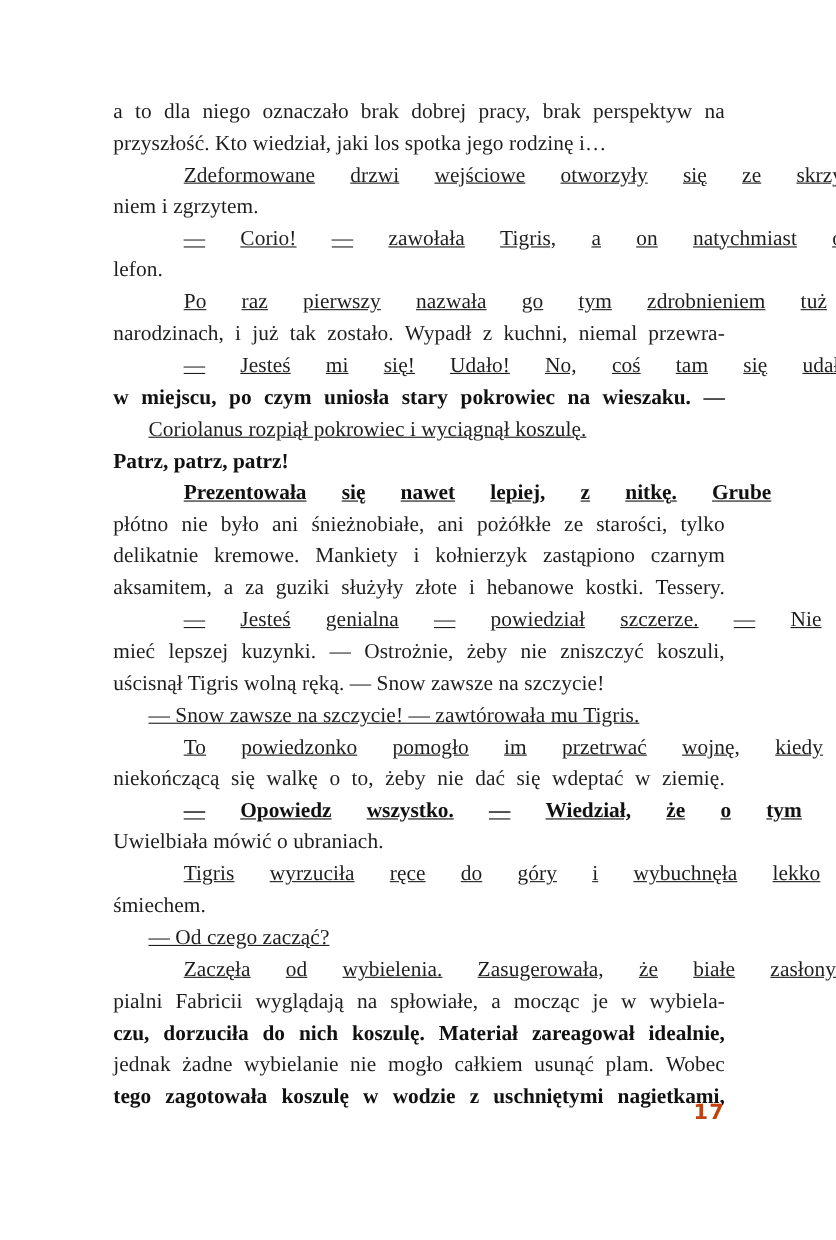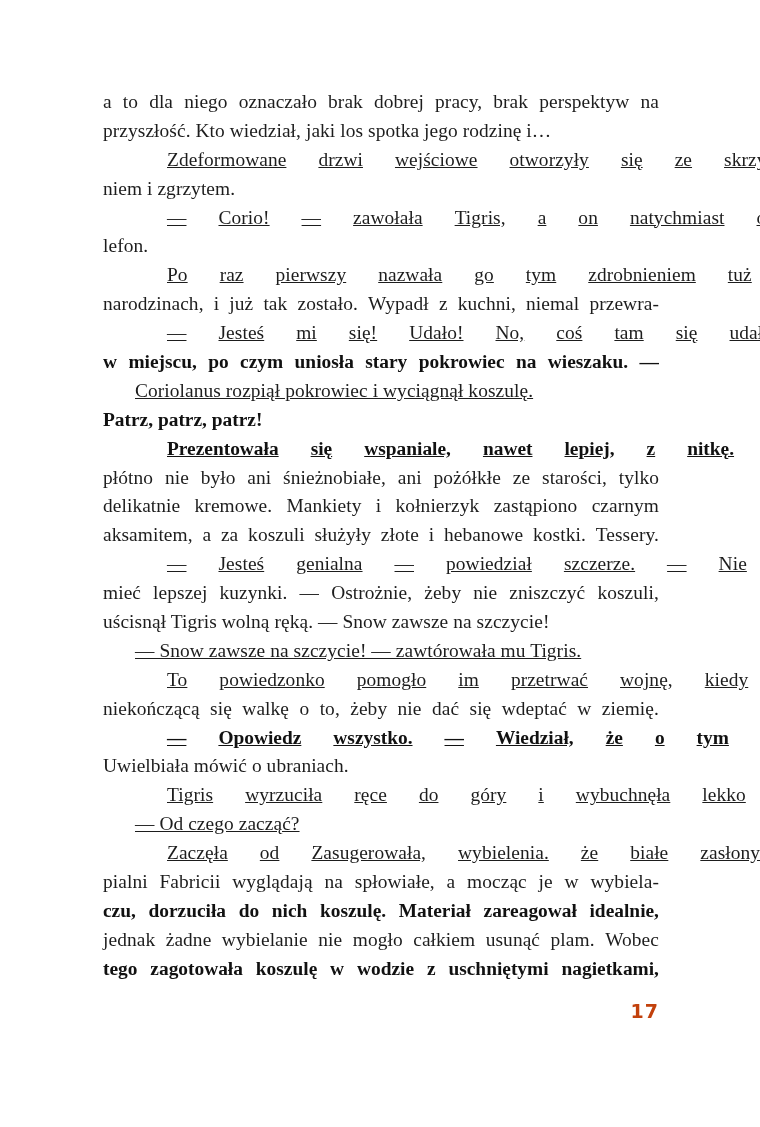--- a/index.html
+++ b/index.html
@@ -85,35 +85,36 @@
       <div class="line indent just"><span class="w" style="margin-left: 32px;">Zdeformowane</span><span class="w">drzwi</span><span class="w">wejściowe</span><span class="w">otworzyły</span><span class="w">się</span><span class="w">ze</span><span class="w">skrzypie-</span></div>
       <div class="line">niem i zgrzytem.</div>
       <div class="line indent just"><span class="w" style="margin-left: 32px;">—</span><span class="w">Corio!</span><span class="w">—</span><span class="w">zawołała</span><span class="w">Tigris,</span><span class="w">a</span><span class="w">on</span><span class="w">natychmiast</span><span class="w">odstawił</span></div>
       <div class="line">lefon.</div>
       <div class="line indent just"><span class="w" style="margin-left: 32px;">Po</span><span class="w">raz</span><span class="w">pierwszy</span><span class="w">nazwała</span><span class="w">go</span><span class="w">tym</span><span class="w">zdrobnieniem</span><span class="w">tuż</span><span class="w">po</span></div>
       <div class="line just"><span class="w">narodzinach,</span><span class="w">i</span><span class="w">już</span><span class="w">tak</span><span class="w">zostało.</span><span class="w">Wypadł</span><span class="w">z</span><span class="w">kuchni,</span><span class="w">niemal</span><span class="w">przewra-</span></div>
       <div class="line indent just"><span class="w" style="margin-left: 32px;">—</span><span class="w">Jesteś</span><span class="w">mi</span><span class="w">się!</span><span class="w">Udało!</span><span class="w">No,</span><span class="w">coś</span><span class="w">tam</span><span class="w">się</span><span class="w">udało!</span></div>
       <div class="line heavy just"><span class="w">w</span><span class="w">miejscu,</span><span class="w">po</span><span class="w">czym</span><span class="w">uniosła</span><span class="w">stary</span><span class="w">pokrowiec</span><span class="w">na</span><span class="w">wieszaku.</span><span class="w">—</span></div>
       <div class="line indent">Coriolanus rozpiął pokrowiec i wyciągnął koszulę.</div>
       <div class="line heavy">Patrz, patrz, patrz!</div>
-      <div class="line indent heavy just"><span class="w" style="margin-left: 32px;">Prezentowała</span><span class="w">się</span><span class="w">wspaniale,</span><span class="w">nawet</span><span class="w">lepiej,</span><span class="w">z</span><span class="w">nitkę.</span><span class="w">Grube</span></div>
+      <div class="line indent heavy just"><span class="w" style="margin-left: 32px;">Prezentowała</span><span class="w">się</span><span class="w">nawet</span><span class="w">lepiej,</span><span class="w">z</span><span class="w">nitkę.</span><span class="w">Grube</span></div>
       <div class="line just"><span class="w">płótno</span><span class="w">nie</span><span class="w">było</span><span class="w">ani</span><span class="w">śnieżnobiałe,</span><span class="w">ani</span><span class="w">pożółkłe</span><span class="w">ze</span><span class="w">starości,</span><span class="w">tylko</span></div>
       <div class="line just"><span class="w">delikatnie</span><span class="w">kremowe.</span><span class="w">Mankiety</span><span class="w">i</span><span class="w">kołnierzyk</span><span class="w">zastąpiono</span><span class="w">czarnym</span></div>
-      <div class="line just"><span class="w">aksamitem,</span><span class="w">a</span><span class="w">za</span><span class="w">koszuli</span><span class="w">służyły</span><span class="w">złote</span><span class="w">i</span><span class="w">hebanowe</span><span class="w">kostki.</span><span class="w">Tessery.</span></div>
+      <div class="line just"><span class="w">aksamitem,</span><span class="w">a</span><span class="w">za</span><span class="w">guziki</span><span class="w">służyły</span><span class="w">złote</span><span class="w">i</span><span class="w">hebanowe</span><span class="w">kostki.</span><span class="w">Tessery.</span></div>
       <div class="line indent just"><span class="w" style="margin-left: 32px;">—</span><span class="w">Jesteś</span><span class="w">genialna</span><span class="w">—</span><span class="w">powiedział</span><span class="w">szczerze.</span><span class="w">—</span><span class="w">Nie</span><span class="w">mógłbym</span></div>
       <div class="line just"><span class="w">mieć</span><span class="w">lepszej</span><span class="w">kuzynki.</span><span class="w">—</span><span class="w">Ostrożnie,</span><span class="w">żeby</span><span class="w">nie</span><span class="w">zniszczyć</span><span class="w">koszuli,</span></div>
       <div class="line">uścisnął Tigris wolną ręką. — Snow zawsze na szczycie!</div>
       <div class="line indent">— Snow zawsze na szczycie! — zawtórowała mu Tigris.</div>
       <div class="line indent just"><span class="w" style="margin-left: 32px;">To</span><span class="w">powiedzonko</span><span class="w">pomogło</span><span class="w">im</span><span class="w">przetrwać</span><span class="w">wojnę,</span><span class="w">kiedy</span><span class="w">toczyli</span></div>
       <div class="line just"><span class="w">niekończącą</span><span class="w">się</span><span class="w">walkę</span><span class="w">o</span><span class="w">to,</span><span class="w">żeby</span><span class="w">nie</span><span class="w">dać</span><span class="w">się</span><span class="w">wdeptać</span><span class="w">w</span><span class="w">ziemię.</span></div>
       <div class="line indent heavy just"><span class="w" style="margin-left: 32px;">—</span><span class="w">Opowiedz</span><span class="w">wszystko.</span><span class="w">—</span><span class="w">Wiedział,</span><span class="w">że</span><span class="w">o</span><span class="w">tym</span><span class="w">marzyła.</span></div>
       <div class="line">Uwielbiała mówić o ubraniach.</div>
       <div class="line indent just"><span class="w" style="margin-left: 32px;">Tigris</span><span class="w">wyrzuciła</span><span class="w">ręce</span><span class="w">do</span><span class="w">góry</span><span class="w">i</span><span class="w">wybuchnęła</span><span class="w">lekko</span><span class="w">chrapliwym</span></div>
+      <div class="line">śmiechem.</div>
       <div class="line indent">— Od czego zacząć?</div>
-      <div class="line indent just"><span class="w" style="margin-left: 32px; text-align: center;">Zaczęła</span><span class="w">od</span><span class="w">Zasugerowała,</span><span class="w">wybielenia.</span><span class="w">że</span><span class="w">białe</span><span class="w">zasłony</span></div>
+      <div class="line indent just"><span class="w" style="margin-left: 32px; text-align: center;">Zaczęła</span><span class="w">od</span><span class="w">wybielenia.</span><span class="w">Zasugerowała,</span><span class="w">że</span><span class="w">białe</span><span class="w">zasłony</span></div>
       <div class="line just"><span class="w">pialni</span><span class="w">Fabricii</span><span class="w">wyglądają</span><span class="w">na</span><span class="w">spłowiałe,</span><span class="w">a</span><span class="w">mocząc</span><span class="w">je</span><span class="w">w</span><span class="w">wybiela-</span></div>
       <div class="line heavy just"><span class="w">czu,</span><span class="w">dorzuciła</span><span class="w">do</span><span class="w">nich</span><span class="w">koszulę.</span><span class="w">Materiał</span><span class="w">zareagował</span><span class="w">idealnie,</span></div>
       <div class="line just"><span class="w">jednak</span><span class="w">żadne</span><span class="w">wybielanie</span><span class="w">nie</span><span class="w">mogło</span><span class="w">całkiem</span><span class="w">usunąć</span><span class="w">plam.</span><span class="w">Wobec</span></div>
       <div class="line heavy just"><span class="w">tego</span><span class="w">zagotowała</span><span class="w">koszulę</span><span class="w">w</span><span class="w">wodzie</span><span class="w">z</span><span class="w">uschniętymi</span><span class="w">nagietkami,</span></div>
     </div>
 
   <div id="folio">17</div>
 
 </div>
 

